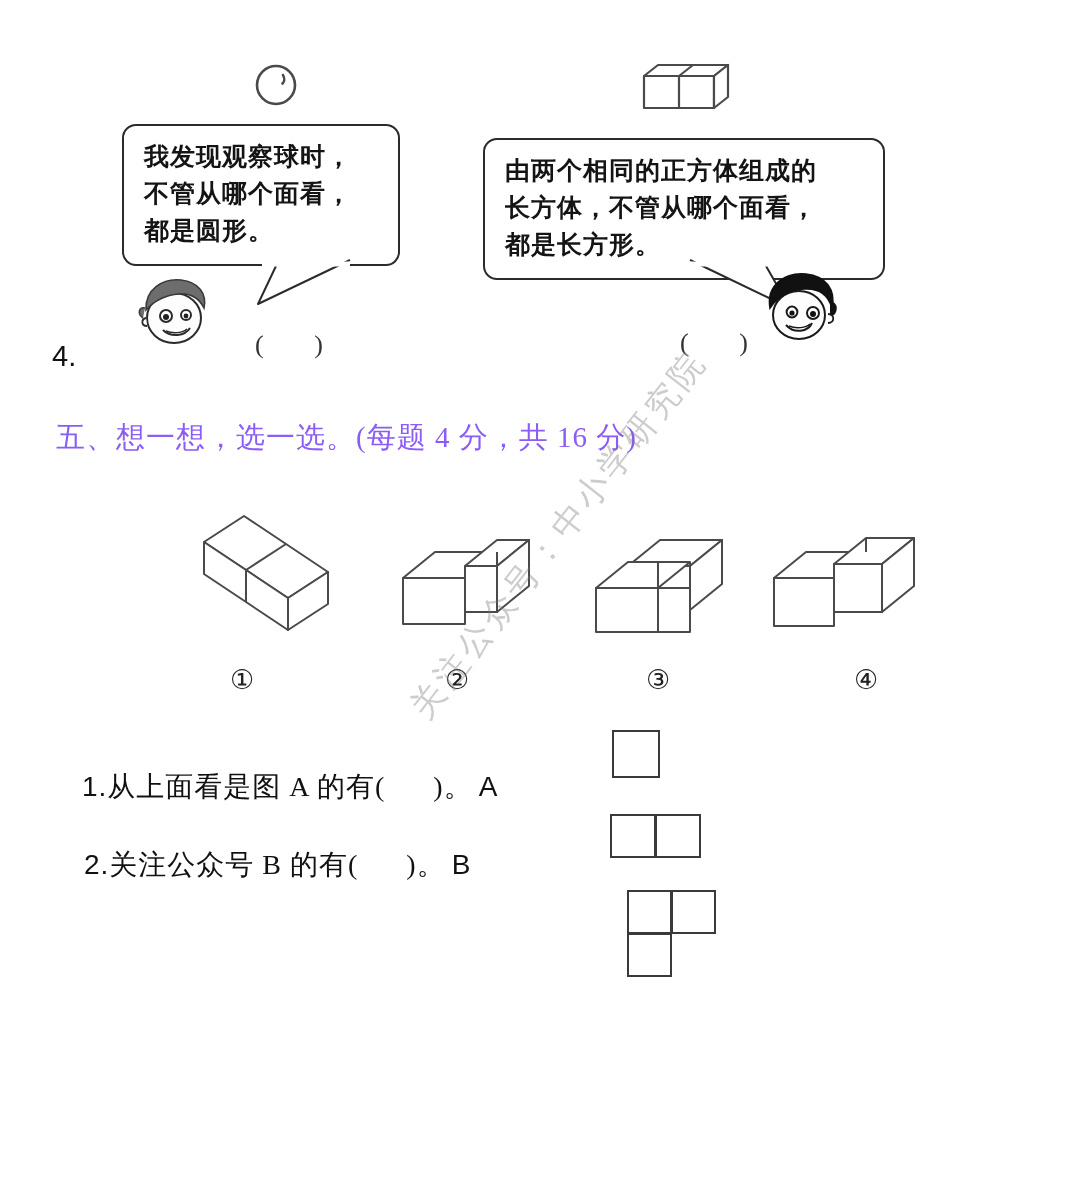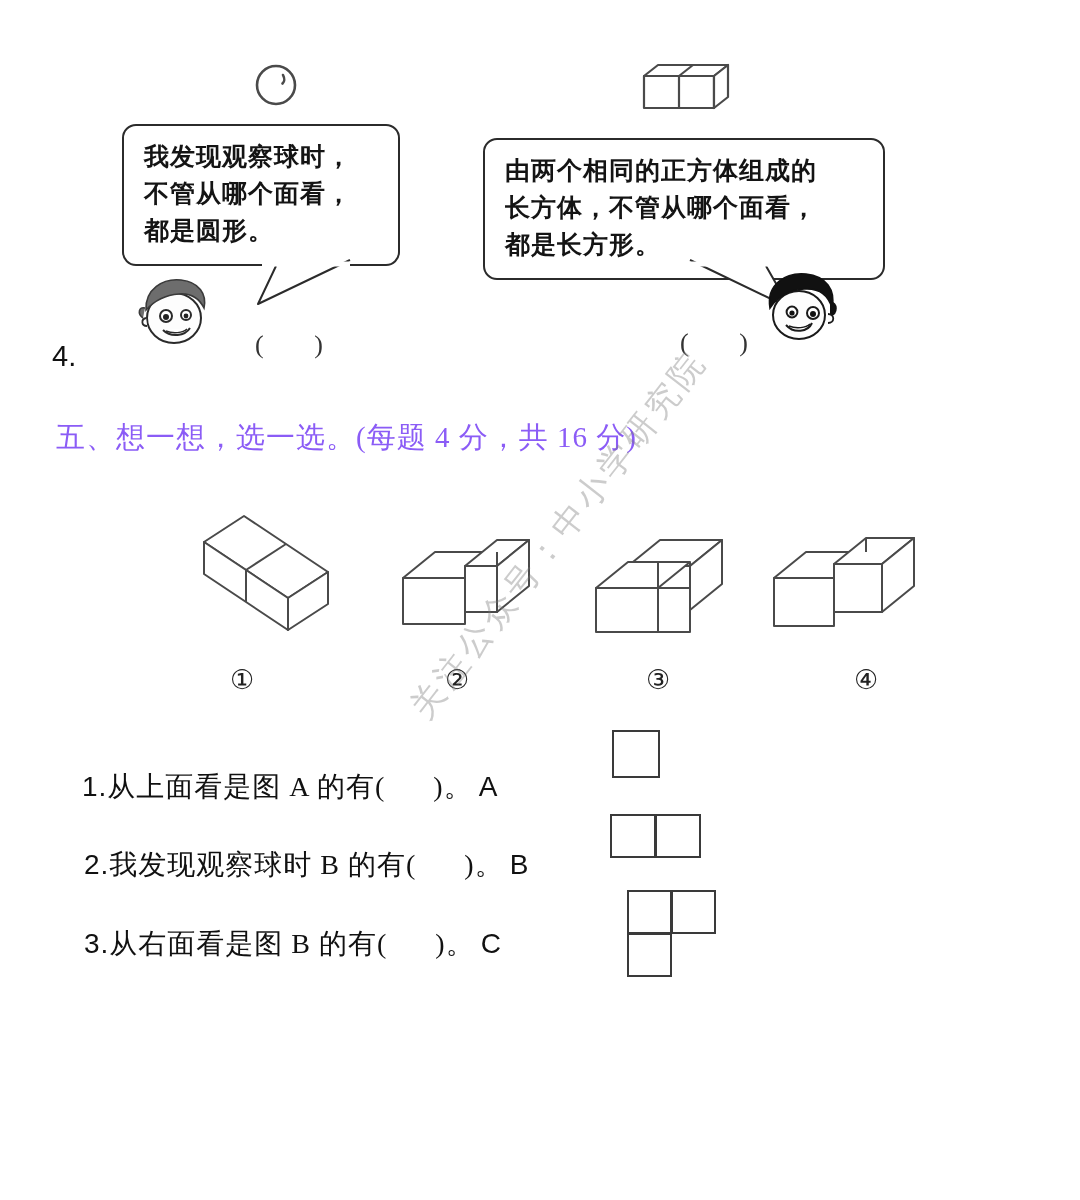--- a/index.html
+++ b/index.html
@@ -229,29 +229,26 @@
   </svg>
   <div class="circled" style="left:846px;top:664px;">④</div>
 
   <div class="qline" style="left:50px;top:736px;">
     <span class="lat">1.</span><span>从上面看是图 A 的有(      )。</span><span class="lat" style="margin-left:6px;">A</span>
   </div>
 
   <div class="cellbox" style="left:612px;top:730px;width:48px;height:48px;"></div>
 
   <div class="qline" style="left:52px;top:814px;">
-    <span class="lat">2.</span><span>我发现观察球时 B 的有(      )。</span><span class="lat" style="margin-left:6px;">B</span>
+    <span class="lat">2.</span><span>关注公众号 B 的有(      )。</span><span class="lat" style="margin-left:6px;">B</span>
   </div>
 
   <div class="cellbox" style="left:610px;top:814px;width:46px;height:44px;"></div>
   <div class="cellbox" style="left:655px;top:814px;width:46px;height:44px;"></div>
 
-  <div class="qline" style="left:52px;top:893px;">
-    <span class="lat">3.</span><span>从右面看是图 B 的有(      )。</span><span class="lat" style="margin-left:6px;">C</span>
-  </div>
 
   <div class="cellbox" style="left:627px;top:890px;width:45px;height:44px;"></div>
   <div class="cellbox" style="left:671px;top:890px;width:45px;height:44px;"></div>
   <div class="cellbox" style="left:627px;top:933px;width:45px;height:44px;"></div>
 
 
   <div class="watermark">关注公众号：中小学研究院</div>
 
 </div>
 

